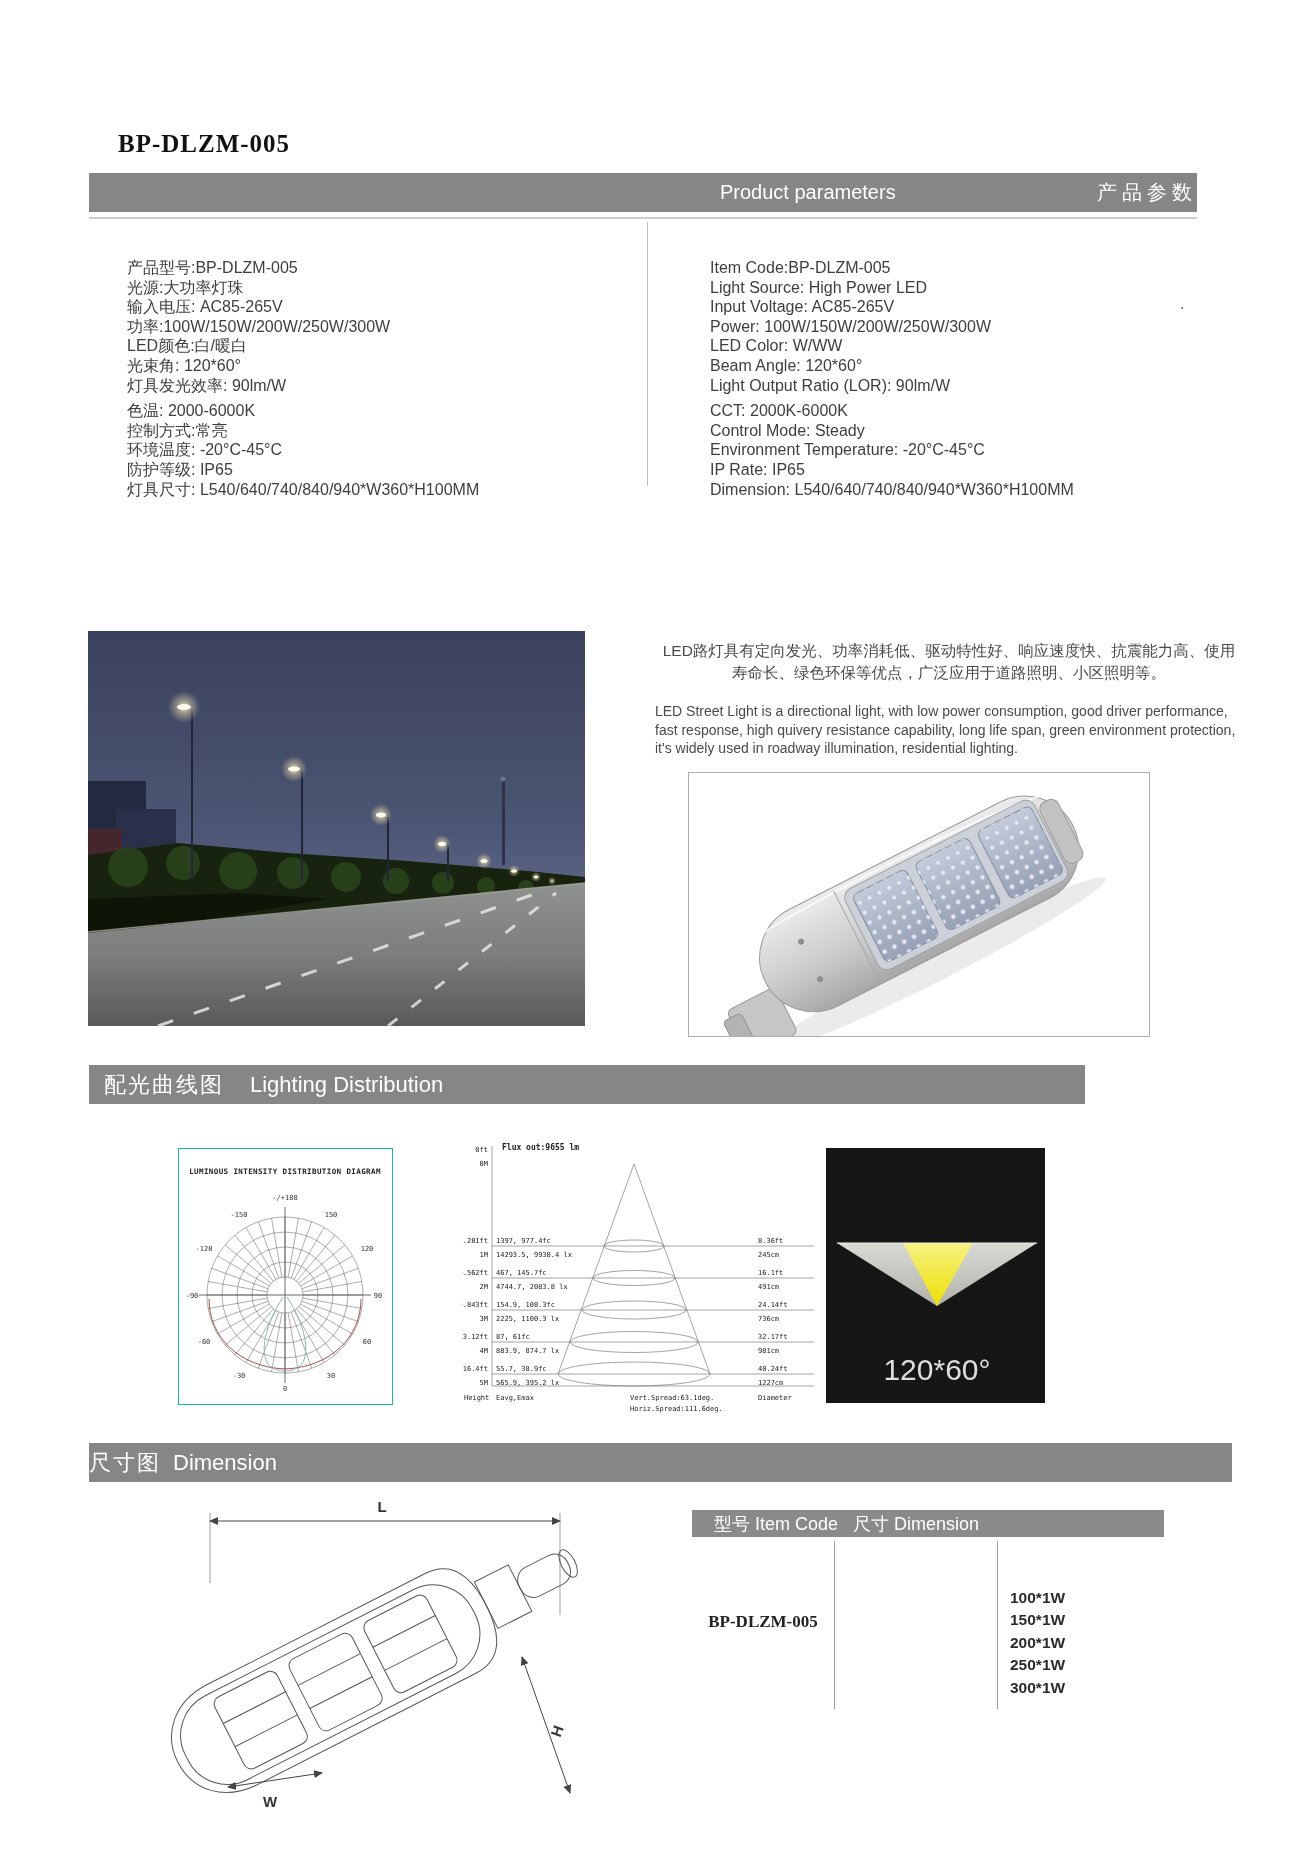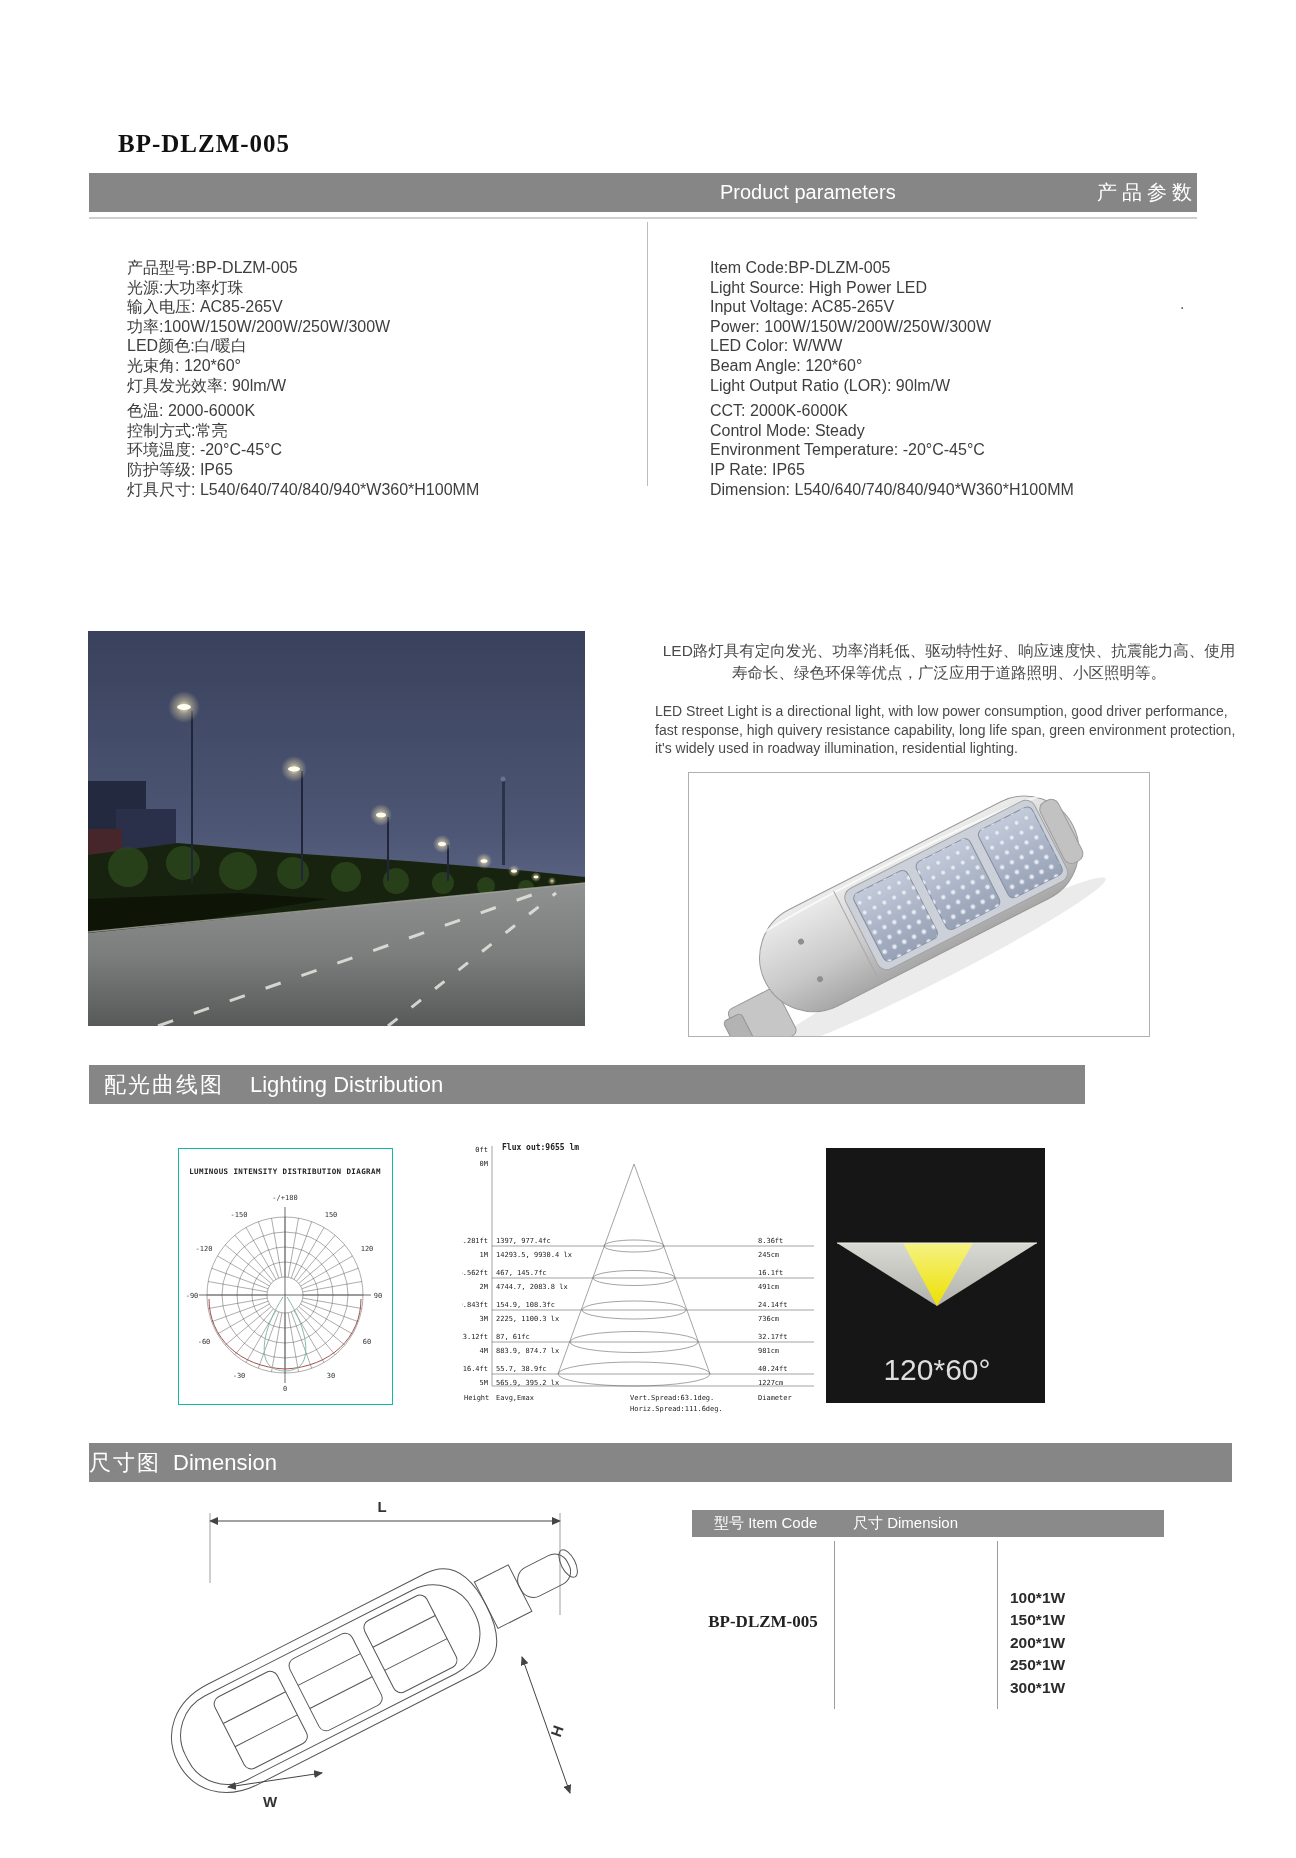--- a/index.html
+++ b/index.html
@@ -46,21 +46,21 @@
 
   #dim-bar{top:1443px;width:1143px;}
   #dim-bar .zh{font-size:22px;letter-spacing:2px;}
   #dim-bar .en{margin-left:12px;font-size:22px;}
 
   #dim-drawing{left:170px;top:1495px;width:430px;height:345px;}
   .draw-ln{stroke:#555;stroke-width:1;fill:none;}
   .dim-label{font-size:15px;font-weight:bold;fill:#333;font-family:"Liberation Sans",sans-serif;}
 
   #dim-table{left:692px;top:1510px;width:472px;}
-  #dim-table-header{position:relative;height:27px;background:#8a8a8a;color:#fff;font-size:15px;display:flex;align-items:center;}
+  #dim-table-header{position:relative;height:27px;background:#8a8a8a;color:#fff;font-size:18px;display:flex;align-items:center;}
   #dim-table-header .h1{margin-left:22px;}
   #dim-table-header .h2{position:absolute;left:161px;}
   #dim-table-body{position:relative;height:176px;}
   .v-line{position:absolute;top:4px;height:168px;width:1px;background:#9b9b9b;}
   #vl-1{left:142px;} #vl-2{left:305px;}
   #dim-item-code{position:absolute;left:0;top:0;width:142px;height:170px;display:flex;align-items:center;justify-content:center;font-size:17px;color:#222;}
   #dim-sizes{position:absolute;left:152px;top:54px;font-size:15.5px;font-weight:bold;color:#2b2b2b;line-height:22.4px;}
   #dim-powers{position:absolute;left:318px;top:50px;font-size:15.5px;font-weight:bold;color:#2b2b2b;line-height:22.4px;}
 </style>
 </head>

